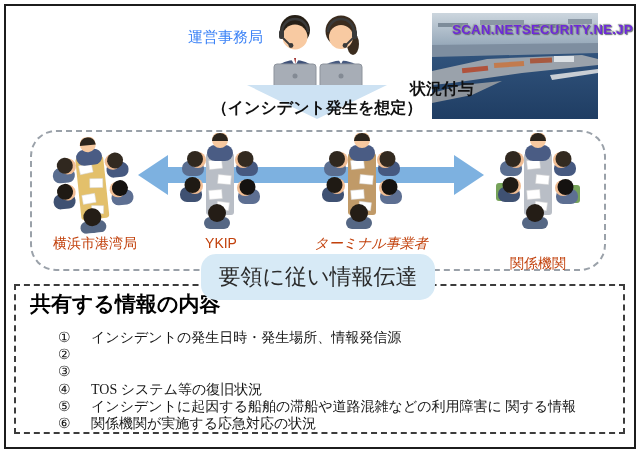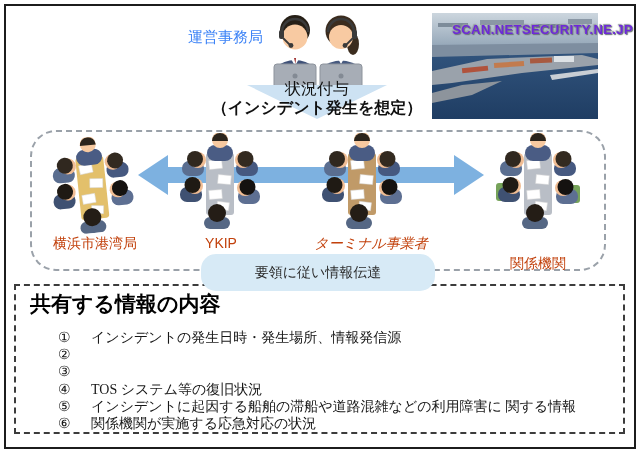--- a/index.html
+++ b/index.html
@@ -15,40 +15,40 @@
   .secretariat-label { left:188px; top:28px; font-size:15px; color:#3b82f6; white-space:nowrap; }
   .ops-illustration { left:270px; top:6px; }
   .photo-wrap { left:432px; top:13px; width:166px; height:106px; }
   .watermark {
     right:7px; top:4px; font-size:13px; font-weight:bold; letter-spacing:.4px;
     color:#6d28d9; text-shadow:0 0 2px #8a8f95, 1px 1px 1px #5f666d, -1px -1px 1px #9aa0a6;
     white-space:nowrap; z-index:6;margin-top:18px;
   }
   .down-arrow { left:247px; top:85px; }
   .situation { left:160px; top:79px; width:314px; text-align:center; color:#101010; }
-  .situation-title { font-size:16px; font-weight:normal; line-height:19px; }
+  .situation-title { font-size:16px; font-weight:bold; line-height:19px;text-align:right; }
   .situation-sub { font-size:16px; font-weight:bold; line-height:19px; }
 
   
   .relay-box { left:30px; top:130px; width:576px; height:141px; border:2px dashed #9aa1a9; border-radius:26px; box-sizing:border-box; }
   .h-arrow { left:138px; top:153px; }
   .group { width:100px; height:96px; }
   .group svg { display:block; }
   #g1 { left:42px;  top:137px; }
   #g1 svg { transform:rotate(-6deg); }
   #g2 { left:170px; top:133px; }
   #g3 { left:312px; top:133px; }
   #g4 { left:488px; top:133px; }
   .group-label { top:235px; font-size:14px; color:#c2410c; white-space:nowrap; transform:translateX(-50%); }
   #gl1 { left:95px; } #gl2 { left:221px; } #gl3 { left:371px;font-style:italic; } #gl4 { left:538px;margin-top:20px; }
 
   .flow-pill {
-    left:201px; top:254px; width:234px; height:37px; background:#d7eaf6;
+    left:201px; top:254px; width:234px; height:46px; background:#d7eaf6;
     border-radius:15px; display:flex; align-items:center; justify-content:center;
-    font-size:14px; color:#2b2b2b; z-index:5; white-space:nowrap;
+    font-size:22px; color:#2b2b2b; z-index:5; white-space:nowrap;
   }
 
   
   .info-box { left:14px; top:284px; width:611px; height:150px; border:2px dashed #3c3c3c; box-sizing:border-box; }
   .info-title { left:30px; top:290px; font-size:21px; font-weight:bold; color:#000000; white-space:nowrap; }
   .info-list {
     left:58px; top:329px; display:flex; flex-direction:column;
     font-family:"Liberation Serif", serif; font-size:14px; line-height:17.2px; color:#171717;
   }
   .info-item { display:flex; white-space:nowrap; }

